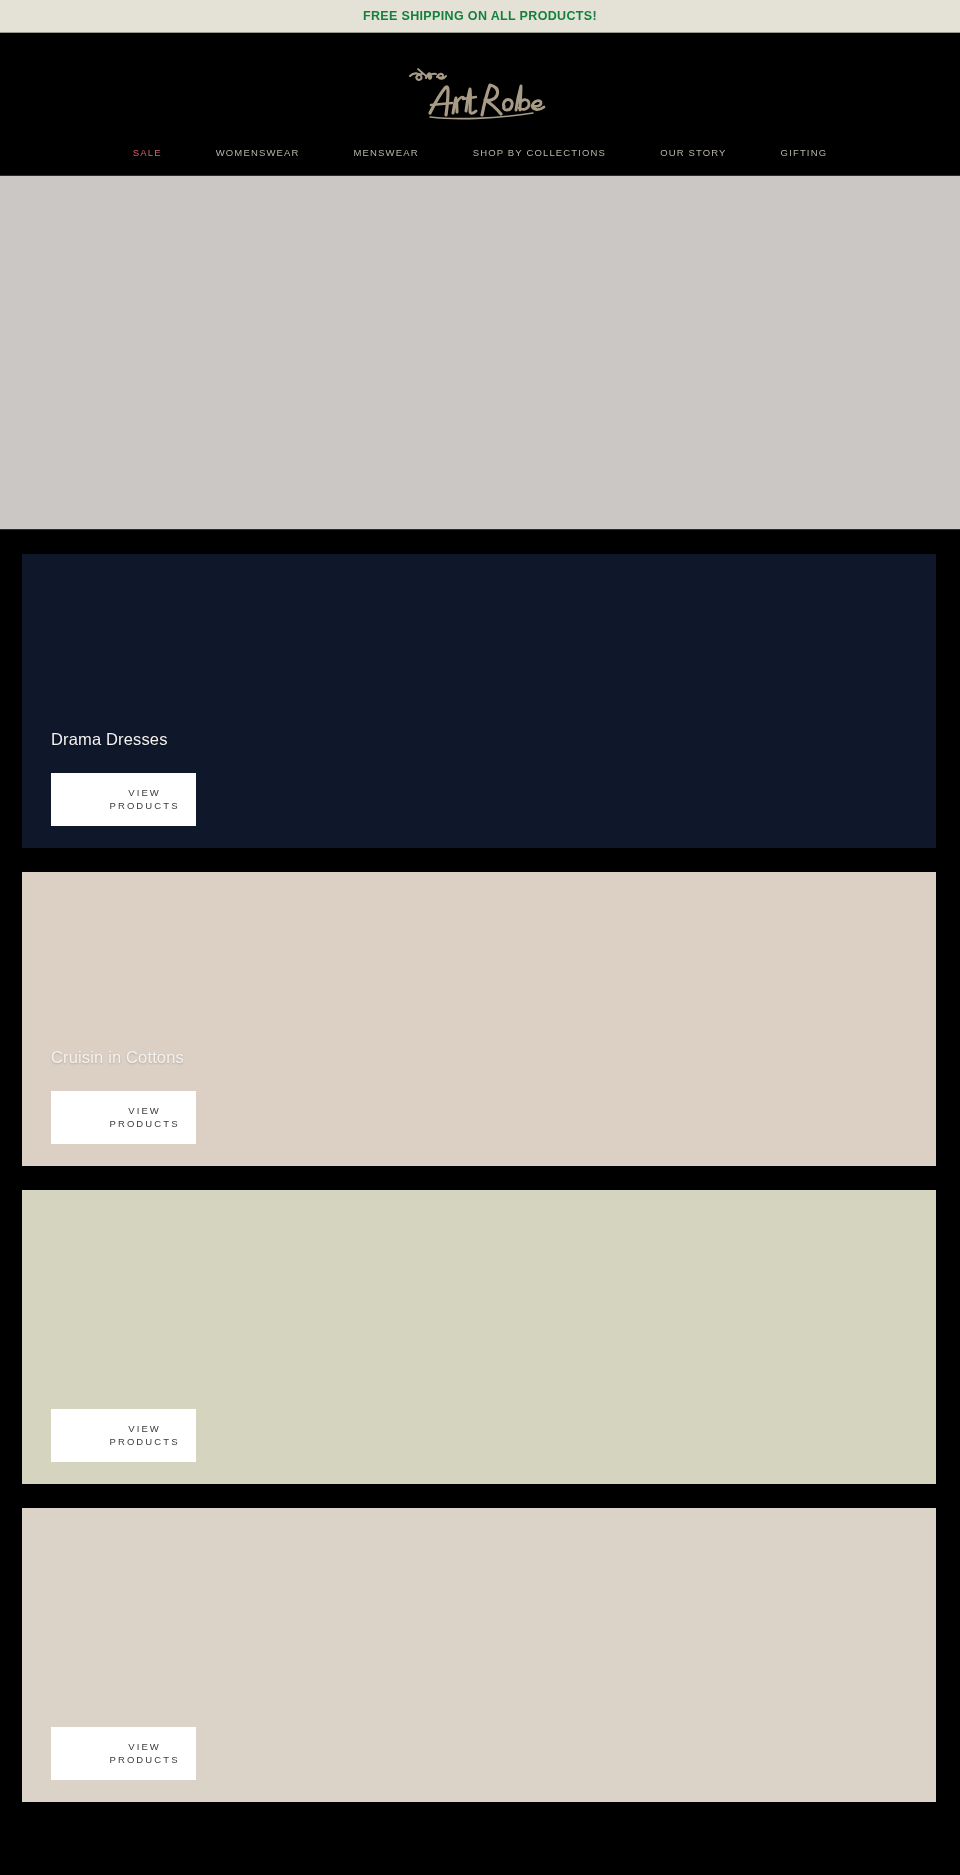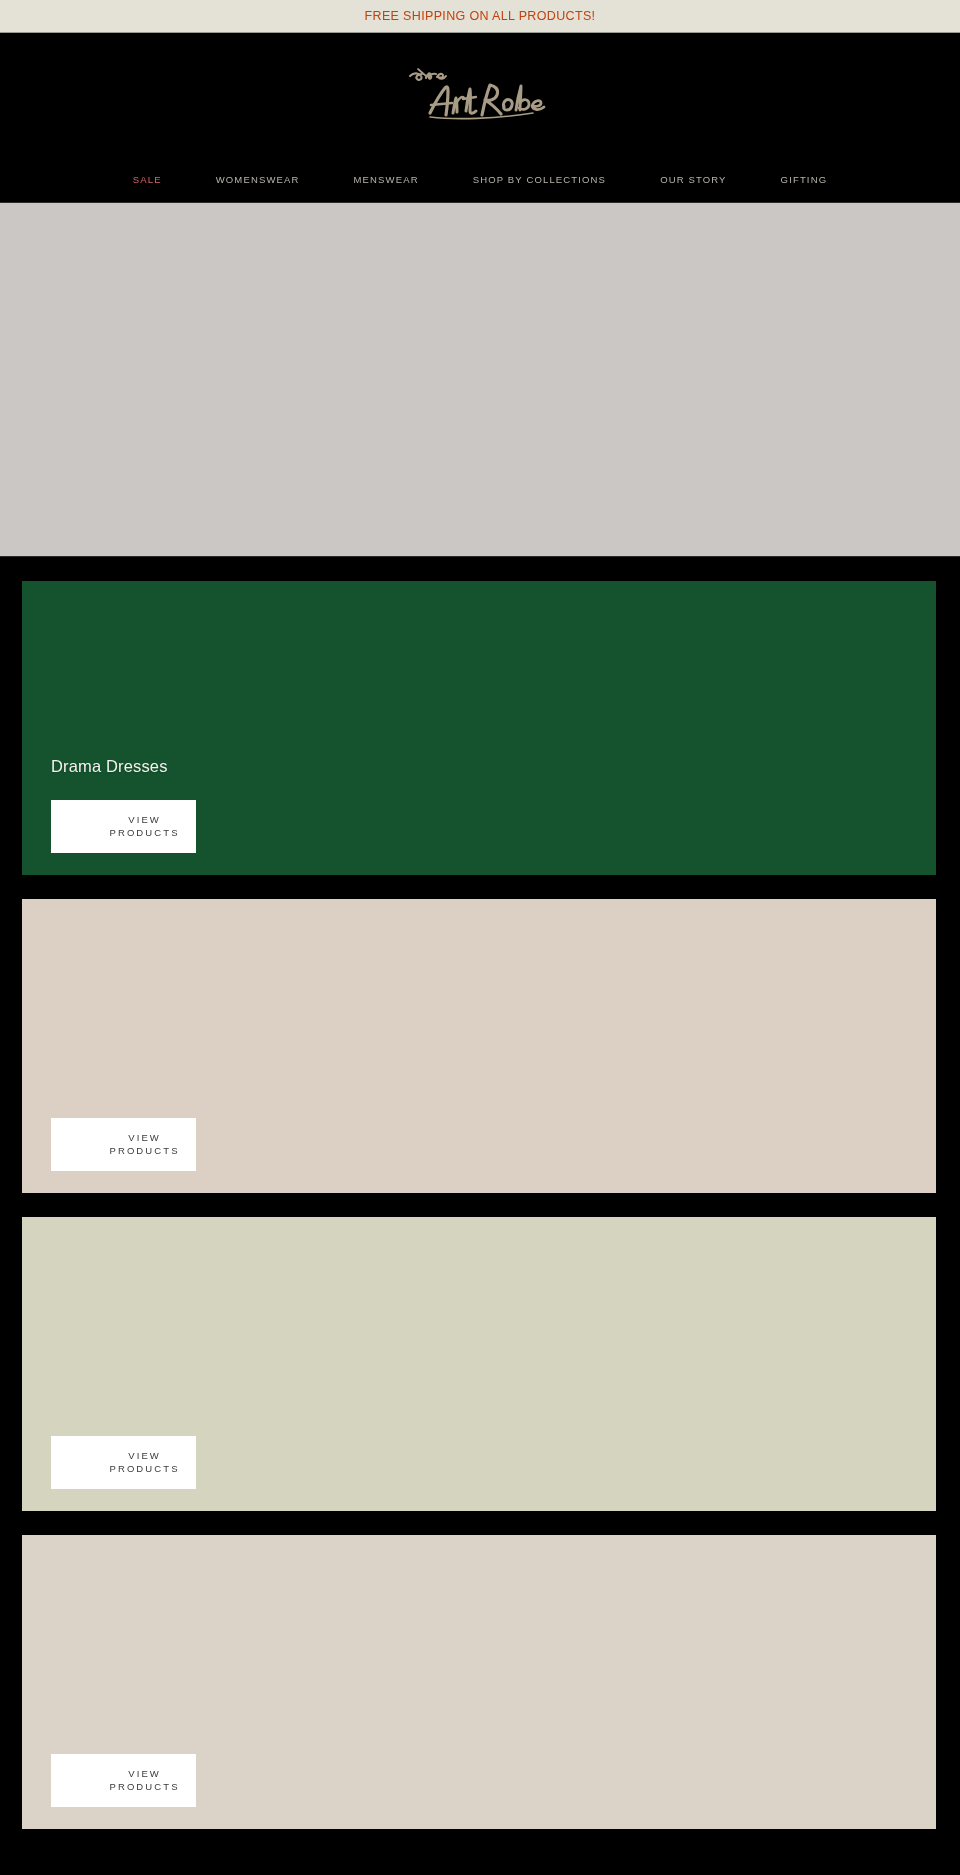--- a/index.html
+++ b/index.html
@@ -18,29 +18,29 @@
     height:33px;
     background:#e4e2d7;
     display:flex;
     align-items:center;
     justify-content:center;
     border-bottom:1px solid #9a9a93;
   }
   .announce-text {
     font-size:12.5px;
     letter-spacing:0.35px;
-    color:#c2410c;
-    font-weight:400;
+    color:#15803d;
+    font-weight:700;
     white-space:nowrap;
   }
 
   
   .site-header {
     width:100%;
-    height:169px;
+    height:142px;
     background:#000000;
     position:relative;
     display:flex;
     flex-direction:column;
     align-items:center;
     border-radius:13px;
   }
   .logo-wrap {
     margin-top:29px;
     height:60px;
@@ -192,29 +192,30 @@
     <a class="nav-item" href="#">OUR STORY</a>
     <a class="nav-item" href="#">GIFTING</a>
   </nav>
 
 </header>
 
 <section class="hero-banner"></section>
 
 <main class="collections">
 
-  <section class="collection-card" style="background:#14532d;">
+  <section class="collection-card" style="background:#0f172a;">
     <h2 class="collection-title">Drama Dresses</h2>
     <button class="view-products-btn">
       <span>VIEW</span>
       <span>PRODUCTS</span>
     </button>
   </section>
 
   <section class="collection-card" style="background:#dccfc4;">
+    <h2 class="collection-title">Cruisin in Cottons</h2>
     <button class="view-products-btn">
       <span>VIEW</span>
       <span>PRODUCTS</span>
     </button>
   </section>
 
   <section class="collection-card" style="background:#d5d5bf;">
     <button class="view-products-btn">
       <span>VIEW</span>
       <span>PRODUCTS</span>

